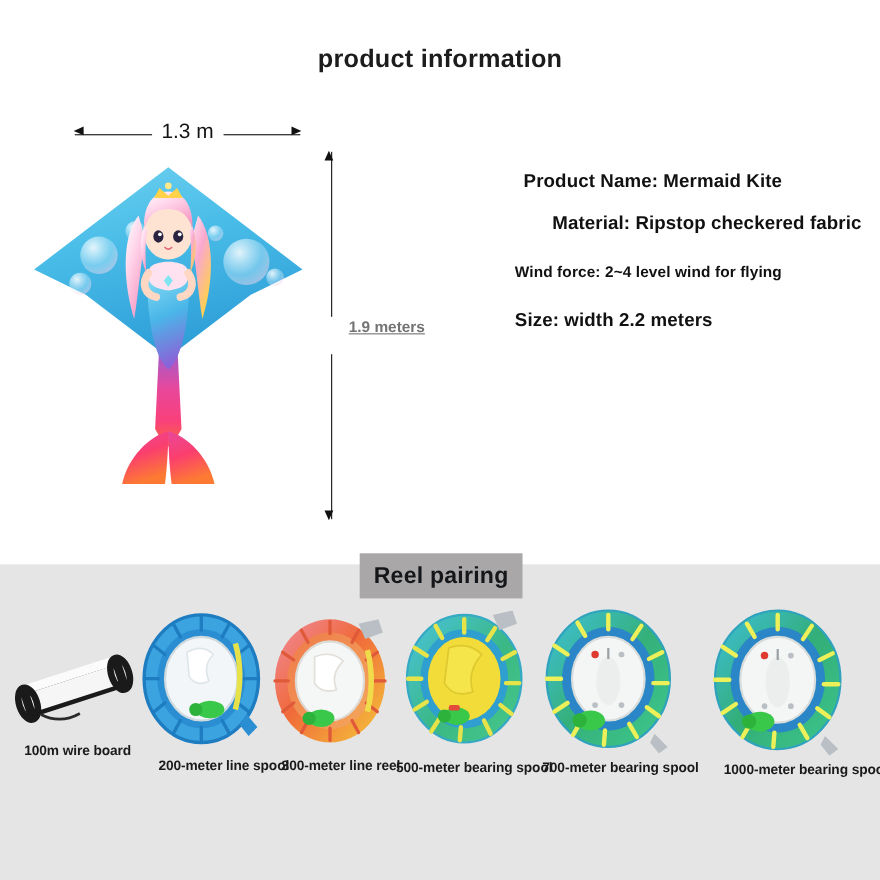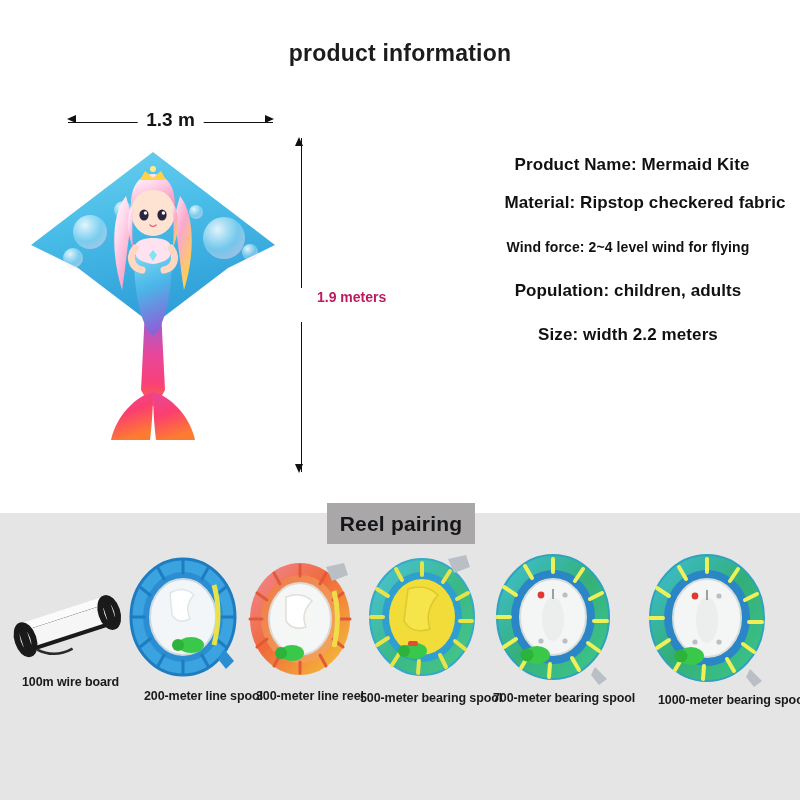--- a/index.html
+++ b/index.html
@@ -71,21 +71,21 @@
     border-left: 9px solid #111;
   }
   .dim-width .dim-label {
     position: absolute;
     left: 50%;
     top: 0;
     transform: translateX(-50%);
     background: #ffffff;
     padding: 0 9px;
     font-size: 19px;
-    font-weight: bold;
+    font-weight: normal;
     color: #141414;
     line-height: 30px;
   }
 
   
   .dim-height {
     position: absolute;
     left: 287px;
     top: 138px;
     width: 30px;
@@ -114,21 +114,22 @@
   }
   .dim-height .dim-label {
     position: absolute;
     left: 28px;
     top: 148px;
     white-space: nowrap;
     background: #ffffff;
     padding: 3px 2px;
     font-size: 14px;
     font-weight: bold;
-    color: #be185d;
+    color: #737373;
+    text-decoration: underline;
   }
   .dim-height .label-mask {
     position: absolute;
     left: 8px;
     top: 150px;
     width: 14px;
     height: 34px;
     background: #ffffff;
   }
 
@@ -147,21 +148,20 @@
     left: 468px;
     top: 155px;
     width: 320px;
   }
   .spec-line {
     color: #111111;
     font-weight: bold;
     margin-bottom: 18px;
     white-space: nowrap;
     letter-spacing: 0.1px;
-    text-align: center;
   }
   .spec-0 { font-size: 17px; padding-left: 8px; }
   .spec-1 { font-size: 17px; margin-bottom: 26px; margin-left: 34px; }
   .spec-2 { font-size: 14px; margin-bottom: 26px; }
   .spec-3 { font-size: 17px; margin-bottom: 24px; }
   .spec-4 { font-size: 17px; margin-bottom: 12px; }
   .spec-5 { font-size: 19px; padding-left: 74px; }
 
   
   .reel-section {
@@ -309,21 +309,20 @@
     <div class="cap-t"></div>
     <div class="cap-b"></div>
     <div class="label-mask"></div>
     <div class="dim-label">1.9 meters</div>
   </div>
 
   <div class="specs">
     <div class="spec-line spec-0">Product Name: Mermaid Kite</div>
     <div class="spec-line spec-1">Material: Ripstop checkered fabric</div>
     <div class="spec-line spec-2">Wind force: 2~4 level wind for flying</div>
-    <div class="spec-line spec-3">Population: children, adults</div>
     <div class="spec-line spec-4">Size: width 2.2 meters</div>
   </div>
 
   <div class="reel-section">
 
     <div class="reel-banner">
       <span class="reel-banner-text">Reel pairing</span>
     </div>
 
     <div class="reel-item" style="left:8px; top:70px;">

